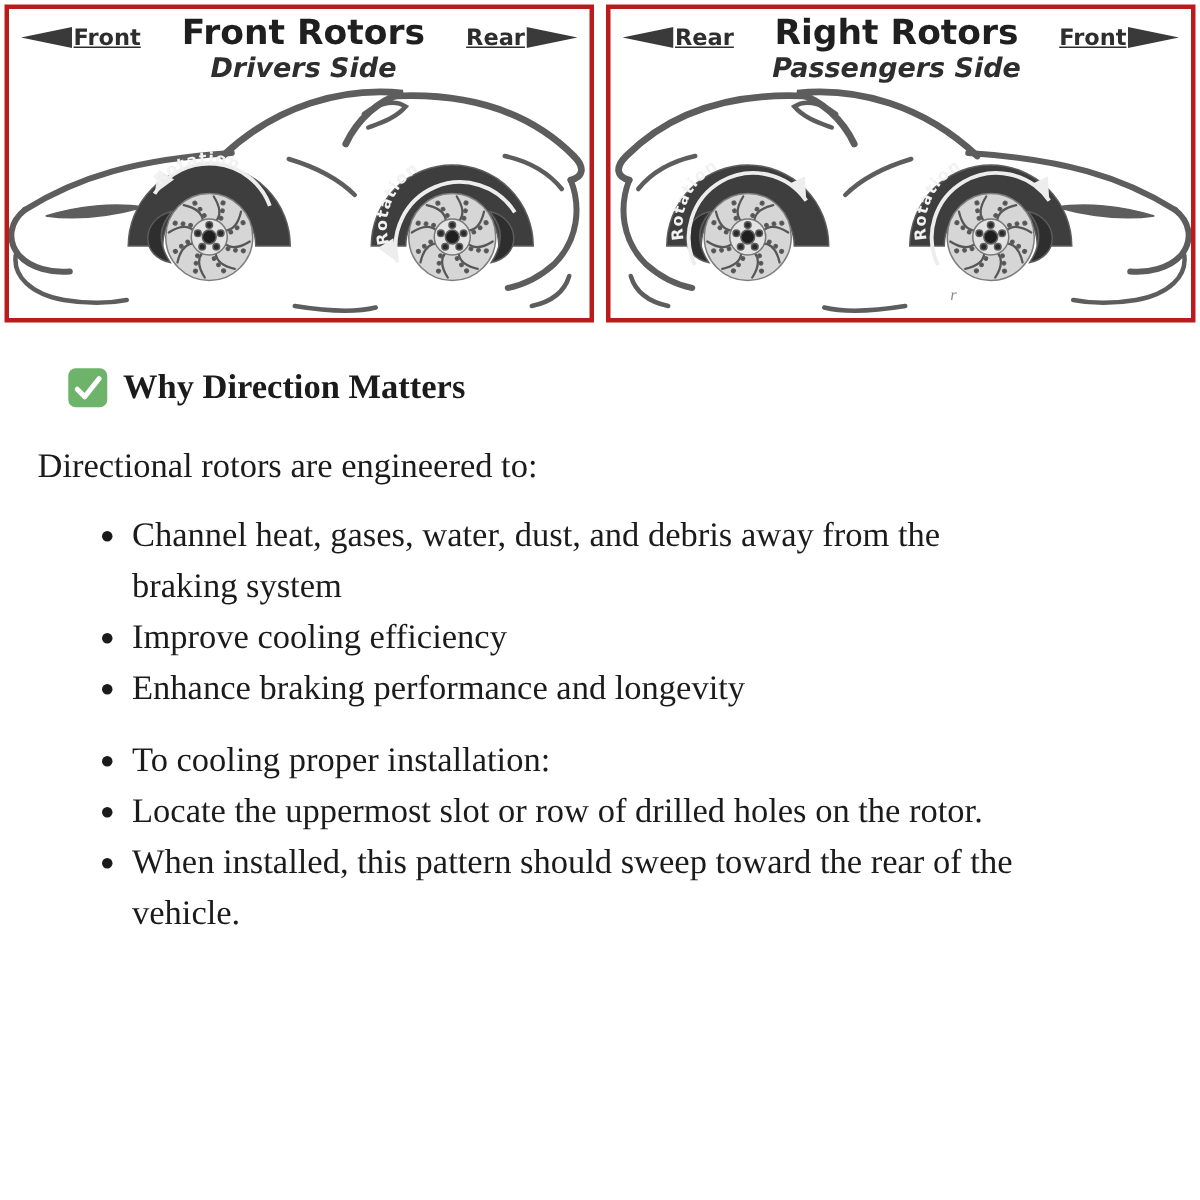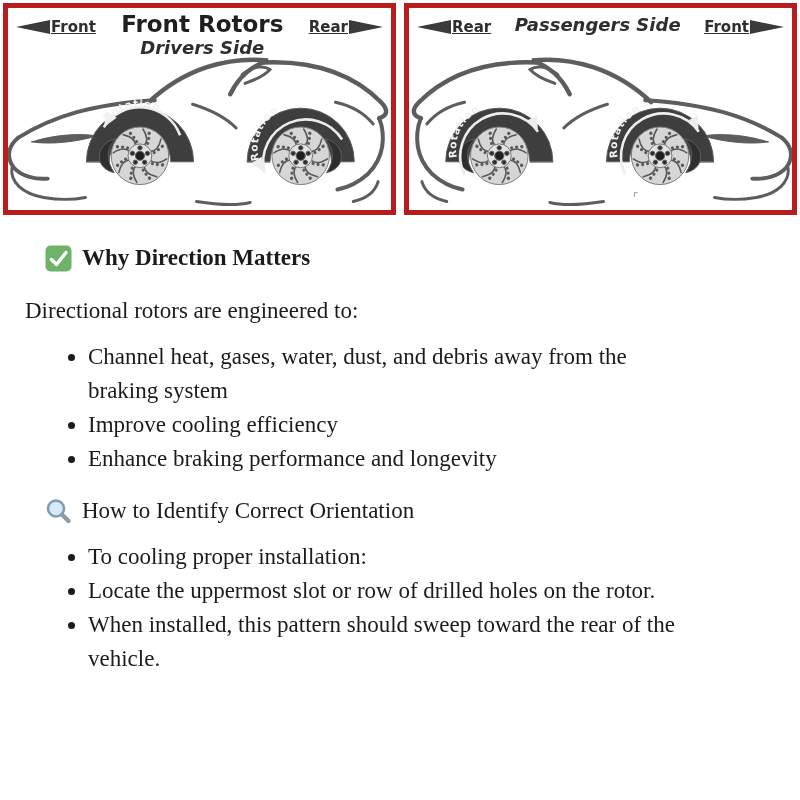--- a/index.html
+++ b/index.html
@@ -1,21 +1,21 @@
 <!DOCTYPE html>
 <html><head>
 <meta charset="utf-8">
 <style>
   html,body{margin:0;padding:0;background:#ffffff;}
   body{width:800px;height:800px;overflow:hidden;color:#1b1b1b;
        font-family:"Liberation Serif", serif;}
 
   
   .diagram-row{display:flex;gap:8px;padding:3px 3px 0 3px;box-sizing:border-box;}
-  .panel{flex:1;border:5px solid #b91c1c;background:#fff;height:212px;
+  .panel{flex:1;border:3px solid #b91c1c;background:#fff;height:212px;
          box-sizing:border-box;position:relative;overflow:hidden;}
   .panel-header{display:flex;justify-content:space-between;align-items:flex-start;
                 padding:5px 8px 0 8px;font-family:"DejaVu Sans", sans-serif;}
   .dir-label{display:flex;align-items:center;gap:1px;margin-top:5px;
              font-weight:bold;font-size:15px;color:#2e2e2e;}
   .dir-label span{text-decoration:underline;}
   .panel-titles{text-align:center;line-height:1;}
   .panel-title{font-weight:bold;font-size:23px;color:#1f1f1f;}
   .panel-subtitle{font-weight:bold;font-style:italic;font-size:18px;margin-top:3px;color:#2e2e2e;}
   .car-svg{position:absolute;left:0;bottom:2px;width:100%;height:156px;}
@@ -145,20 +145,21 @@
 
   <div class="panel">
     <div class="panel-header">
       <div class="dir-label">
         <svg width="34" height="16" viewBox="0 0 34 16">
             <polygon points="0,8 34,1 34,15" fill="#3a3a3a"></polygon>
           </svg>
         <span>Rear</span>
       </div>
       <div class="panel-titles">
+        <div class="panel-title">Right Rotors</div>
         <div class="panel-subtitle">Passengers Side</div>
       </div>
       <div class="dir-label">
         <span>Front</span>
         <svg width="34" height="16" viewBox="0 0 34 16">
             <polygon points="34,8 0,1 0,15" fill="#3a3a3a"></polygon>
           </svg>
       </div>
     </div>
     <svg class="car-svg" viewBox="0 0 386 156">
@@ -197,27 +198,20 @@
 
   <p class="lead">Directional rotors are engineered to:</p>
 
   <ul>
     <li>Channel heat, gases, water, dust, and debris away from the
 braking system</li>
     <li>Improve cooling efficiency</li>
     <li>Enhance braking performance and longevity</li>
   </ul>
 
-  <div class="sec-head">
-    <svg class="emoji-icon" viewBox="0 0 27 27">
-      <circle cx="11" cy="10.5" r="8" fill="#d8eaf8" stroke="#7e9cb4" stroke-width="2.6"></circle>
-      <line x1="17.2" y1="16.7" x2="23.5" y2="23" stroke="#8c9aa6" stroke-width="4.4" stroke-linecap="round"></line>
-    </svg>
-    <span>How to Identify Correct Orientation</span>
-  </div>
 
   <ul class="second">
     <li>To cooling proper installation:</li>
     <li>Locate the uppermost slot or row of drilled holes on the rotor.</li>
     <li>When installed, this pattern should sweep toward the rear of the
 vehicle.</li>
   </ul>
 
 </div>
 

